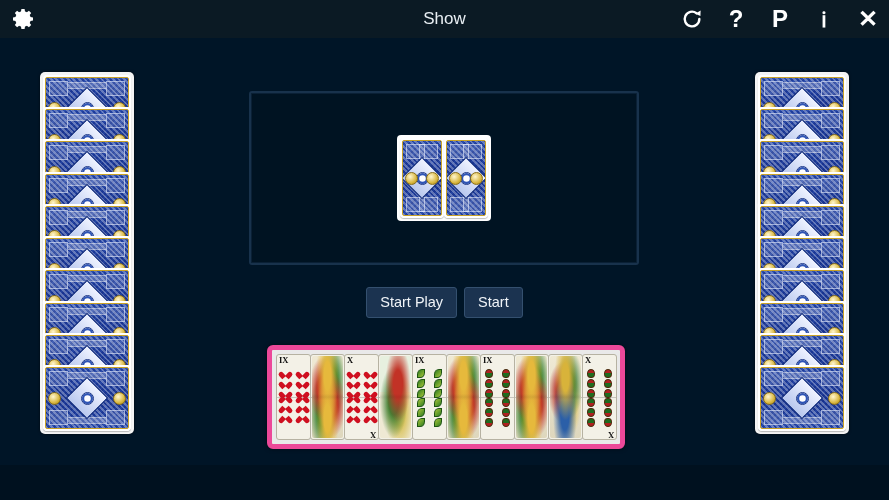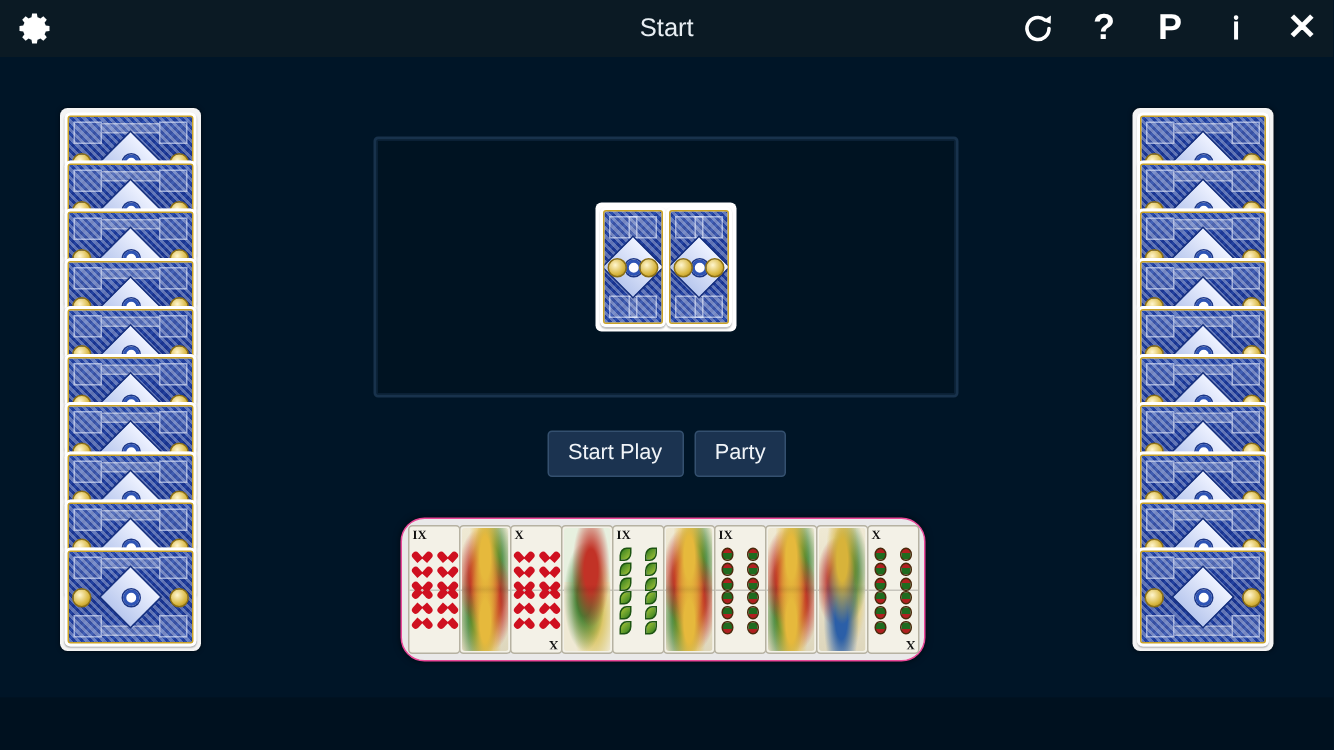--- a/index.html
+++ b/index.html
@@ -182,22 +182,22 @@
     padding: 7px 13px;
     border-radius: 3px;
     cursor: pointer;
     line-height: 1;
   }
 
   
   .hand {
     position: absolute; left: 267px; top: 345px;
     background: #e9e9e9;
-    border: 1px solid #ec4899;
-    border-radius: 16px;
+    border: 5px solid #ec4899;
+    border-radius: 6px;
     padding: 4px;
     display: flex;
     box-shadow: 0 0 4px rgba(0,0,0,0.5);
   }
   .hcard {
     position: relative;
     width: 35px; height: 86px;
     background: #f3f1e7;
     border: 1px solid #b6b2a2;
     border-radius: 3px;
@@ -291,21 +291,21 @@
   <div class="header">
 
     <div class="gear-btn">
       <svg width="24" height="24" viewBox="0 0 24 24">
         <path fill="#ffffff" d="M12 8.2a3.8 3.8 0 100 7.6 3.8 3.8 0 000-7.6zm0 5.9a2.1 2.1 0 110-4.2 2.1 2.1 0 010 4.2z"></path>
         <path fill="#ffffff" d="M21 13.6v-3.2l-2.5-.4a6.9 6.9 0 00-.8-1.9l1.5-2-2.3-2.3-2 1.5a6.9 6.9 0 00-1.9-.8L12.6 2h-3.2l-.4 2.5a6.9 6.9 0 00-1.9.8l-2-1.5-2.3 2.3 1.5 2a6.9 6.9 0 00-.8 1.9L1 10.4v3.2l2.5.4c.18.67.45 1.3.8 1.9l-1.5 2 2.3 2.3 2-1.5c.6.35 1.23.62 1.9.8l.4 2.5h3.2l.4-2.5c.67-.18 1.3-.45 1.9-.8l2 1.5 2.3-2.3-1.5-2c.35-.6.62-1.23.8-1.9l2.5-.4z"></path>
       </svg>
     </div>
 
 
-    <div class="app-title">Start</div>
+    <div class="app-title">Show</div>
 
     <div class="hdr-icons">
       <div class="hdr-icon glyph">
         <svg width="22" height="22" viewBox="0 0 24 24">
           <path fill="none" stroke="#fff" stroke-width="2.6" stroke-linecap="round" d="M20 12a8 8 0 11-3.1-6.3"></path>
           <path fill="#fff" d="M21.4 2.6l-.2 6-5.6-2.2z"></path>
         </svg>
       </div>
       <div class="hdr-icon glyph">?</div>
       <div class="hdr-icon glyph">P</div>
@@ -676,21 +676,21 @@
             <div class="cb-medal l"></div>
             <div class="cb-medal r"></div>
           </div>
         </div>
       </div>
     </div>
   </div>
 
   <div class="btn-row">
     <button class="btn">Start Play</button>
-    <button class="btn">Party</button>
+    <button class="btn">Start</button>
   </div>
 
   <div class="hand" id="hand">
       <div class="hcard">
         <div class="mid"></div>
         <span class="pip heart" style="left:4px;top:14px;"></span>
         <span class="pip heart" style="left:4px;top:24px;"></span>
         <span class="pip heart" style="left:4px;top:34px;"></span>
         <span class="pip heart" style="left:21px;top:14px;"></span>
         <span class="pip heart" style="left:21px;top:24px;"></span>

